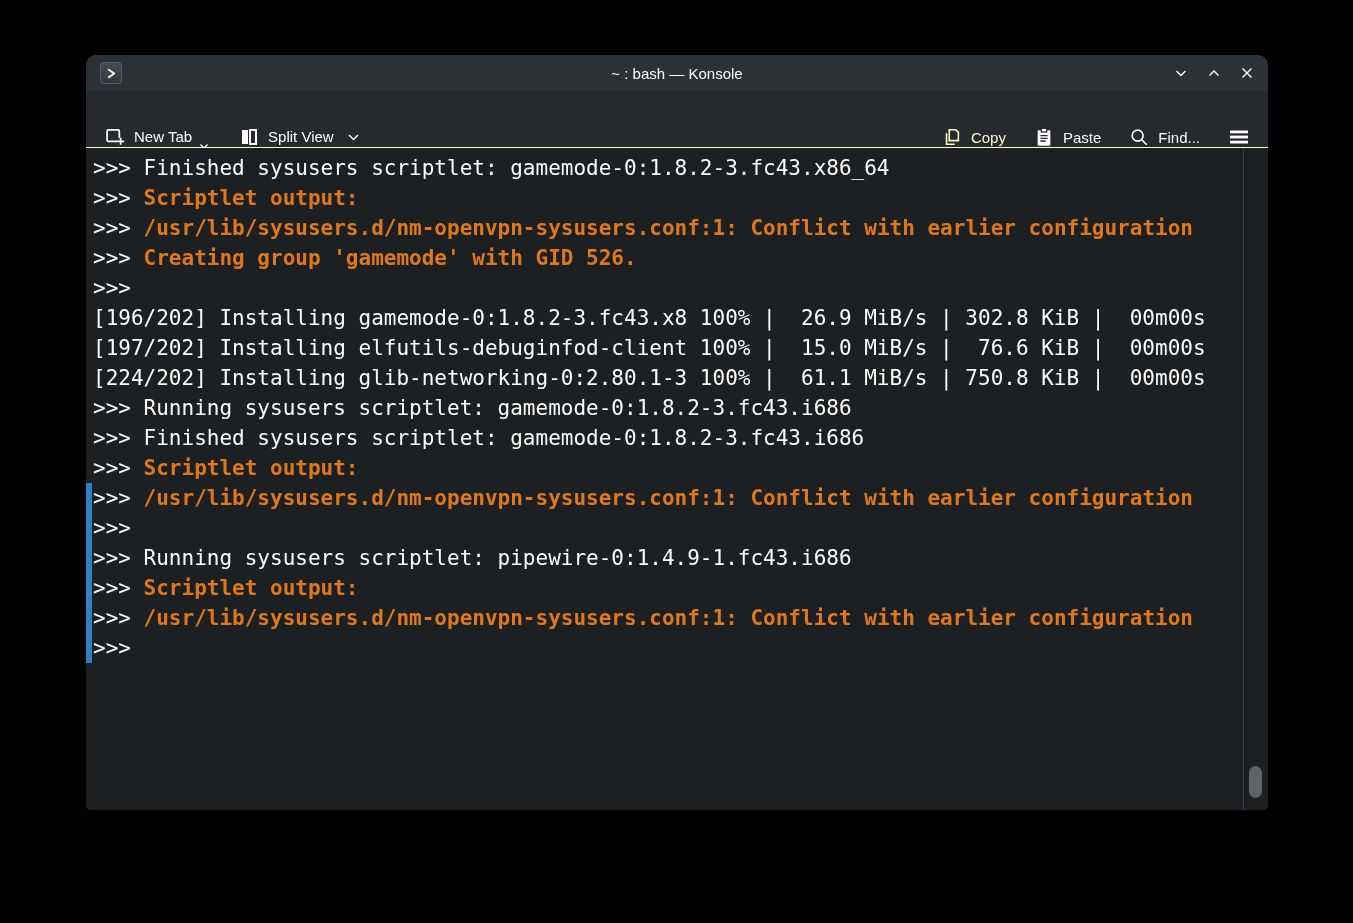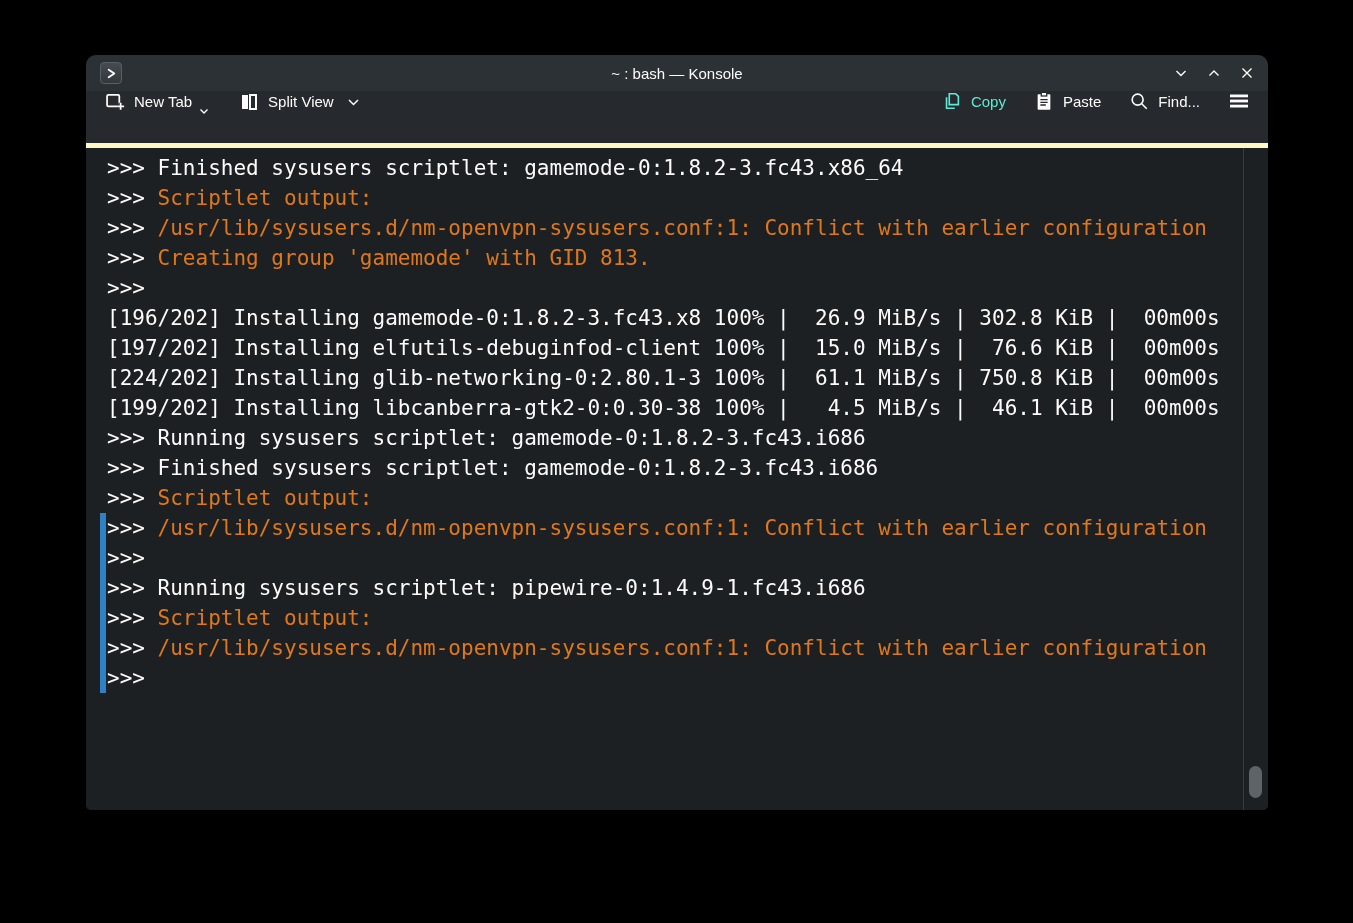--- a/index.html
+++ b/index.html
@@ -21,38 +21,38 @@
               display:flex; align-items:center; justify-content:center; }
   .app-icon svg { display:block; }
   .title { position:absolute; left:0; right:0; text-align:center;
            color:#fcfcfc; font-size:15px; pointer-events:none; }
   .winctl { margin-left:auto; display:flex; align-items:center; gap:15px; z-index:2; }
   .winctl button { background:none; border:none; width:18px; height:18px; padding:0;
                    color:#fcfcfc; cursor:pointer; display:flex; align-items:center; justify-content:center; }
 
   
   .toolbar { height:57px; flex:0 0 57px; background:var(--toolbar-bg,#26292d);
-             border-bottom:5px solid #fef9c3;
-             display:flex; align-items:flex-start; padding:0 18px; }
+             border-bottom:1px solid #fef9c3;
+             display:flex; align-items:flex-end; padding:0 18px; }
   .tb-group { display:flex; align-items:center; gap:30px; }
   .tb-group.right { margin-left:auto; gap:28px; }
   .tb-btn { display:flex; align-items:center; gap:9px; background:none; border:none;
             color:#fcfcfc; font-size:15px; font-family:inherit; cursor:pointer; }
   .tb-btn .icon { display:flex; align-items:center; justify-content:center; }
-  .tb-btn.disabled { color:#5eead4; cursor:default; }
+  .tb-btn.disabled { color:#fef9c3; cursor:default; }
   .caret-under { transform:translateY(8px); margin-left:-2px; }
 
   
   .terminal { position:relative; flex:1 1 auto; background:var(--terminal-bg,#1d2023);
               padding-top:5px; overflow:hidden; }
-  .lines { position:relative;padding-left:14px; }
+  .lines { position:relative; }
   .tline { position:relative; height:30px; line-height:30px; padding-left:7px;
            font-family:"DejaVu Sans Mono","Liberation Mono",monospace;
            font-size:21px; white-space:pre; color:var(--fg-white,#fcfcfc); }
-  .tline .seg-orange { color:var(--fg-orange,#e0781a); }
+  .tline .seg-orange { color:var(--fg-orange,#e0781a);font-weight:bold; }
   .tline .marker { position:absolute; left:0; top:0; bottom:0; width:6px;
                    background:var(--marker-blue,#2f81c7); }
 
   .scrollbar { position:absolute; top:0; right:0; bottom:0; width:25px;
                border-left:1px solid #383d41; }
   .scroll-thumb { position:absolute; left:5px; bottom:12px; width:13px; height:32px;
                   border-radius:7px; background:#5d6367; }
 </style>
 </head>
 <body>
@@ -158,26 +158,25 @@
           </span>
         </button>
       </div>
     </div>
 
     <div class="terminal">
       <div class="lines" id="lines">
           <div class="tline"><span class="seg-white">&gt;&gt;&gt; Finished sysusers scriptlet: gamemode-0:1.8.2-3.fc43.x86_64</span></div>
           <div class="tline"><span class="seg-white">&gt;&gt;&gt; </span><span class="seg-orange">Scriptlet output:</span></div>
           <div class="tline"><span class="seg-white">&gt;&gt;&gt; </span><span class="seg-orange">/usr/lib/sysusers.d/nm-openvpn-sysusers.conf:1: Conflict with earlier configuration</span></div>
-          <div class="tline"><span class="seg-white">&gt;&gt;&gt; </span><span class="seg-orange">Creating group 'gamemode' with GID 813.</span></div>
+          <div class="tline"><span class="seg-white">&gt;&gt;&gt; </span><span class="seg-orange">Creating group 'gamemode' with GID 526.</span></div>
           <div class="tline"><span class="seg-white">&gt;&gt;&gt;</span></div>
           <div class="tline"><span class="seg-white">[196/202] Installing gamemode-0:1.8.2-3.fc43.x8 100% |  26.9 MiB/s | 302.8 KiB |  00m00s</span></div>
           <div class="tline"><span class="seg-white">[197/202] Installing elfutils-debuginfod-client 100% |  15.0 MiB/s |  76.6 KiB |  00m00s</span></div>
           <div class="tline"><span class="seg-white">[224/202] Installing glib-networking-0:2.80.1-3 100% |  61.1 MiB/s | 750.8 KiB |  00m00s</span></div>
-          <div class="tline"><span class="seg-white">[199/202] Installing libcanberra-gtk2-0:0.30-38 100% |   4.5 MiB/s |  46.1 KiB |  00m00s</span></div>
           <div class="tline"><span class="seg-white">&gt;&gt;&gt; Running sysusers scriptlet: gamemode-0:1.8.2-3.fc43.i686</span></div>
           <div class="tline"><span class="seg-white">&gt;&gt;&gt; Finished sysusers scriptlet: gamemode-0:1.8.2-3.fc43.i686</span></div>
           <div class="tline"><span class="seg-white">&gt;&gt;&gt; </span><span class="seg-orange">Scriptlet output:</span></div>
           <div class="tline"><span class="marker"></span><span class="seg-white">&gt;&gt;&gt; </span><span class="seg-orange">/usr/lib/sysusers.d/nm-openvpn-sysusers.conf:1: Conflict with earlier configuration</span></div>
           <div class="tline"><span class="marker"></span><span class="seg-white">&gt;&gt;&gt;</span></div>
           <div class="tline"><span class="marker"></span><span class="seg-white">&gt;&gt;&gt; Running sysusers scriptlet: pipewire-0:1.4.9-1.fc43.i686</span></div>
           <div class="tline"><span class="marker"></span><span class="seg-white">&gt;&gt;&gt; </span><span class="seg-orange">Scriptlet output:</span></div>
           <div class="tline"><span class="marker"></span><span class="seg-white">&gt;&gt;&gt; </span><span class="seg-orange">/usr/lib/sysusers.d/nm-openvpn-sysusers.conf:1: Conflict with earlier configuration</span></div>
           <div class="tline"><span class="marker"></span><span class="seg-white">&gt;&gt;&gt;</span></div>
         </div>

